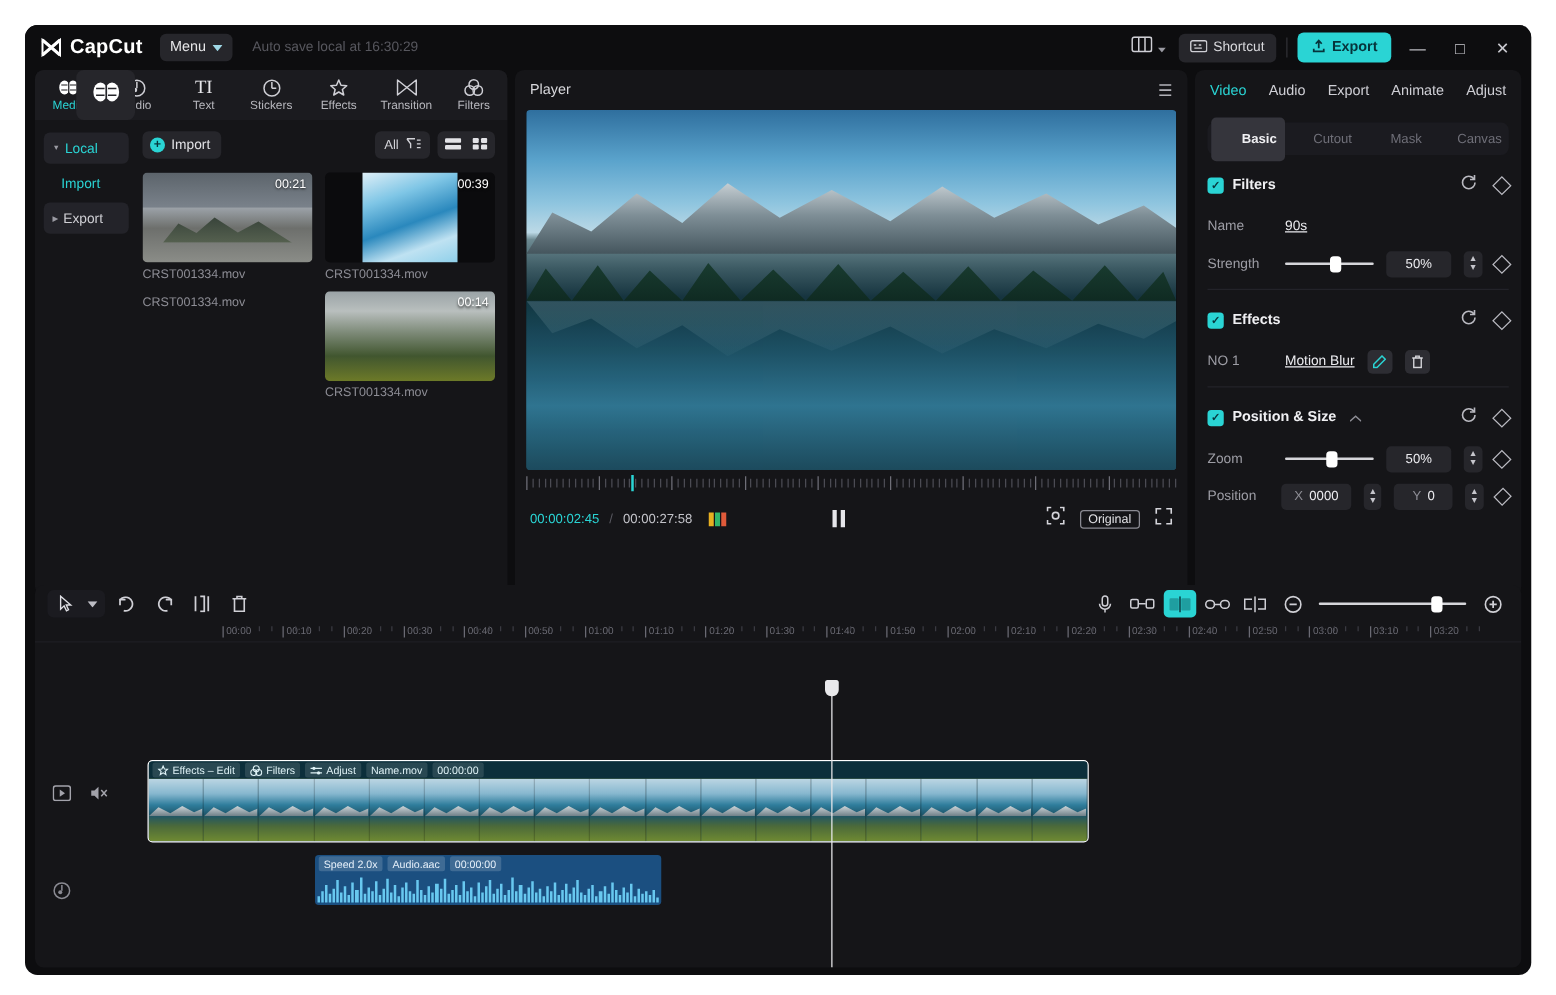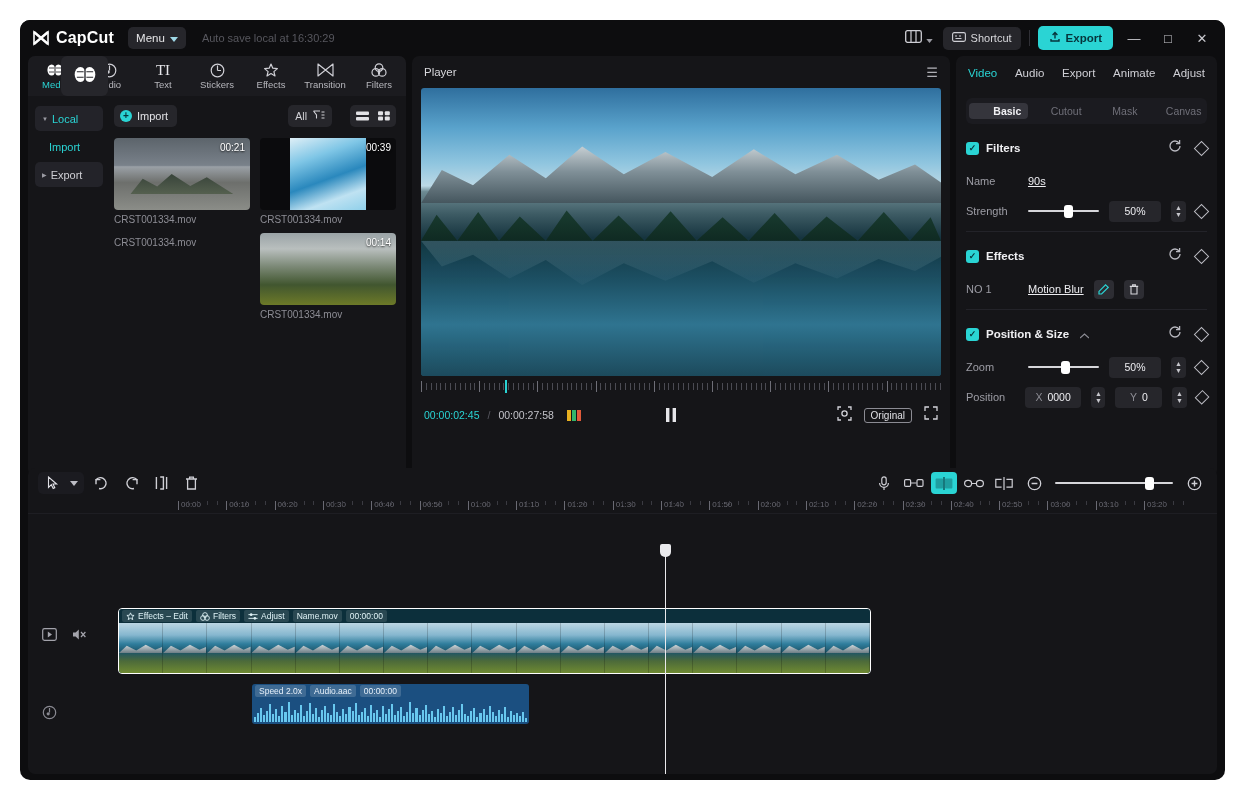--- a/index.html
+++ b/index.html
@@ -82,21 +82,21 @@
   .subnav-item.lib { background: #232329; }
   .caret { font-size: 6px; color: #9a9aa2; }
   .media-area { flex: 1; padding: 8px 10px 0 4px; overflow: hidden; }
   .media-top { display: flex; align-items: center; height: 24px; }
   .import-btn {
     height: 22px; padding: 0 9px 0 6px; background: #26262b; border-radius: 5px;
     display: flex; align-items: center; gap: 5px; font-size: 11px; color: #e2e2e6; cursor: pointer;
   }
   .plus-circle { width: 12px; height: 12px; border-radius: 50%; background: #2ad4d4; color:#06343b;
     font-size: 10px; line-height: 11px; text-align: center; font-weight: bold; }
-  .media-tools { margin-left: auto; display: flex; align-items: center; gap: 18px; }
+  .media-tools { margin-left: auto; display: flex; align-items: center; gap: 6px; }
   .pillgrp { height: 22px; background: #26262b; border-radius: 5px; display: flex; align-items: center;
     padding: 0 7px; gap: 6px; font-size: 10.5px; color: #d2d2d7; cursor: pointer; }
   .viewgrp { height: 22px; background: #26262b; border-radius: 5px; display: flex; align-items: center;
     padding: 0 6px; gap: 9px; cursor: pointer; }
   .grid { margin-top: 10px; display: grid; grid-template-columns: 1fr 1fr; gap: 8px 10px; }
   .cell { cursor: pointer; }
   .thumb {
     height: 72px; border-radius: 4px; position: relative; overflow: hidden;
     background: #0b0b0d;
   }
@@ -163,21 +163,21 @@
      color: #e0e0e4; cursor: pointer; }
 
   
   .rightpanel { flex: 1; background: #151518; border-radius: 7px; display: flex; flex-direction: column; overflow: hidden; }
   .rp-tabs { height: 34px; display: flex; align-items: center; justify-content: space-between;
       padding: 0 12px; font-size: 11.5px; color: #cfcfd5; }
   .rp-tabs span { cursor: pointer; }
   .rp-tabs span.active { color: #2ad4d4; }
   .rp-seg { margin: 8px 10px 0 10px; height: 26px; background: #1b1b20; border-radius: 6px;
       display: flex; align-items: center; padding: 3px; }
-  .rp-seg div { flex: 1; height: 16px; border-radius: 4px; display: flex; align-items: center;
+  .rp-seg div { flex: 1; height: 35px; border-radius: 4px; display: flex; align-items: center;
       justify-content: center; font-size: 10.5px; color: #6f6f78; cursor: pointer; padding-left: 18px; }
   .rp-seg div.on { background: #35353c; color: #f0f0f3; font-weight: bold; }
   .rp-scroll { flex: 1; padding: 0 10px; overflow: hidden; position: relative; }
   .sec-head { height: 36px; display: flex; align-items: center; gap: 7px; margin-top: 6px; }
   .chk { width: 13px; height: 13px; border-radius: 3px; background: #2ad4d4; color: #06343b;
       font-size: 9px; line-height: 13px; text-align: center; font-weight: bold; cursor: pointer; }
   .sec-title { font-size: 11.5px; color: #f0f0f3; font-weight: bold; }
   .sec-ico { margin-left: auto; display: flex; align-items: center; gap: 14px; color: #b9b9c0; }
   .row { height: 30px; display: flex; align-items: center; gap: 10px; }
   .rlabel { font-size: 11px; color: #9d9da5; width: 52px; }

